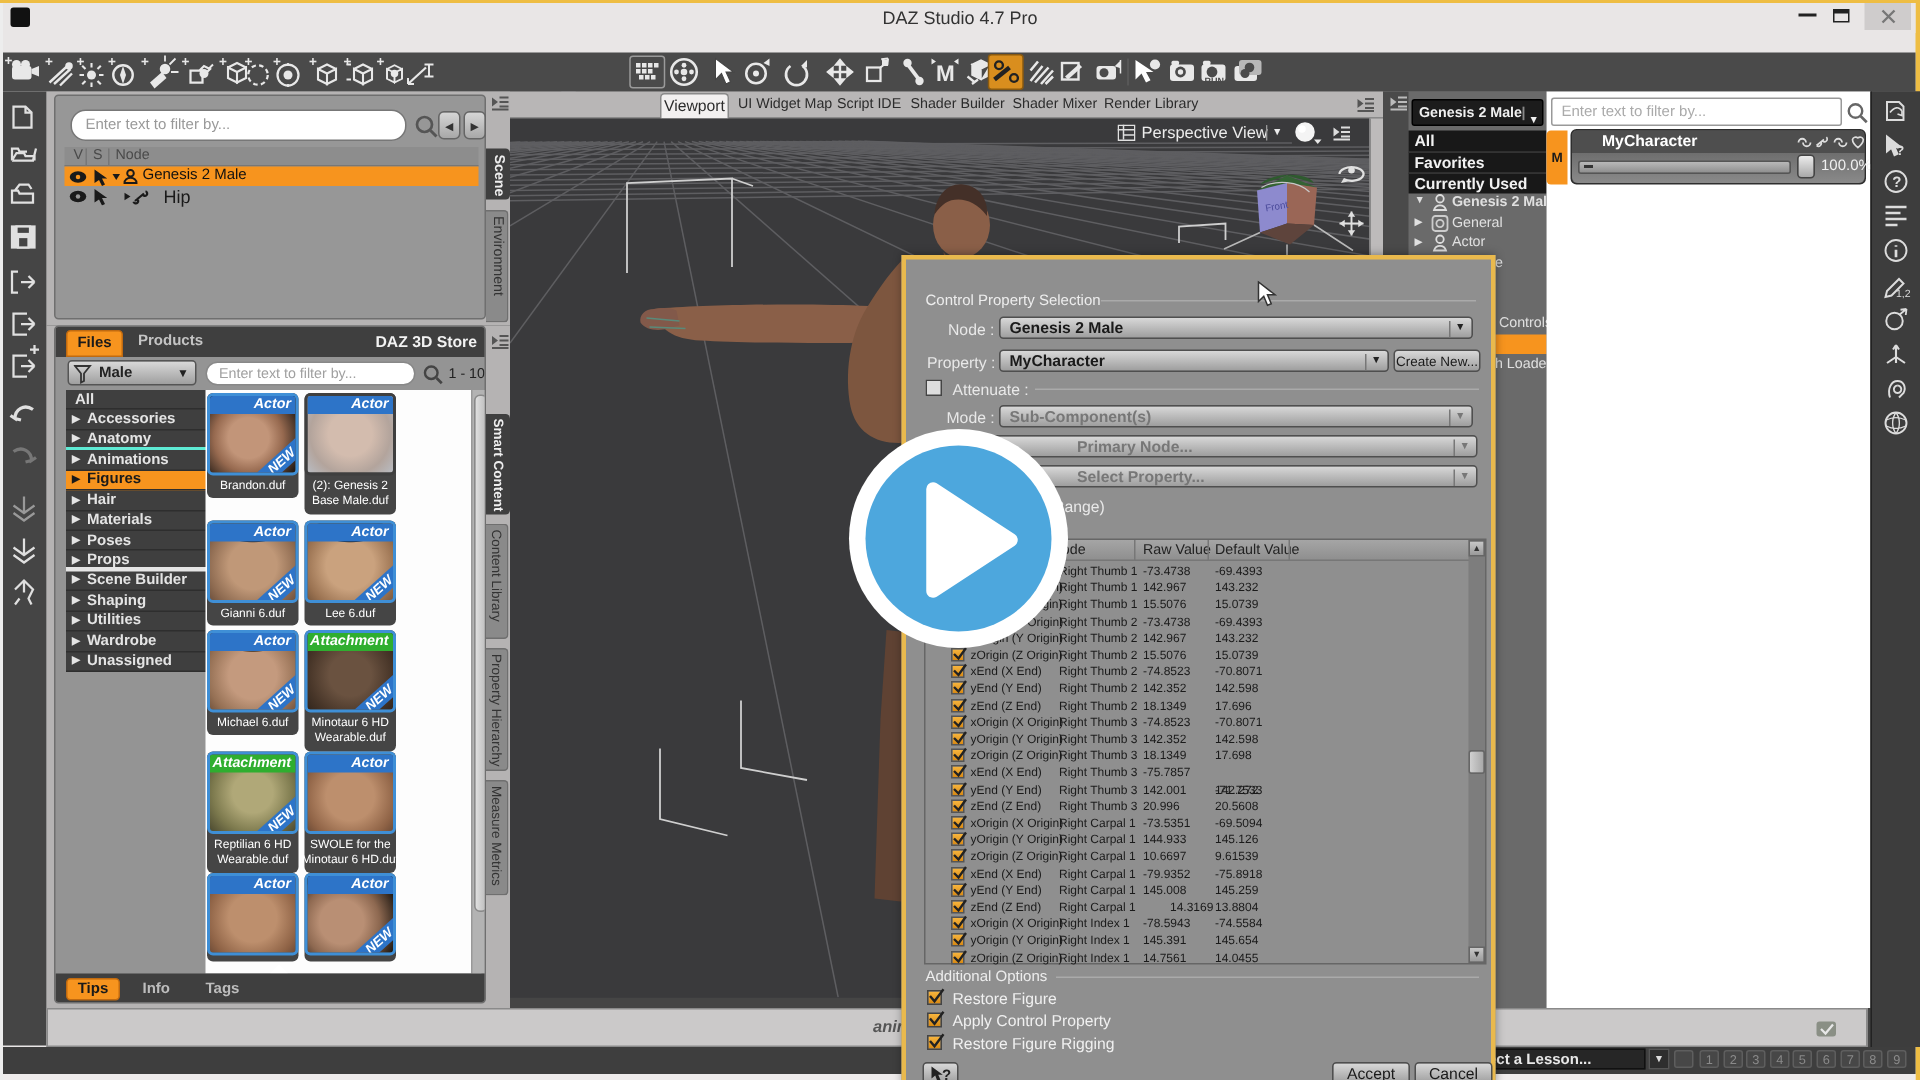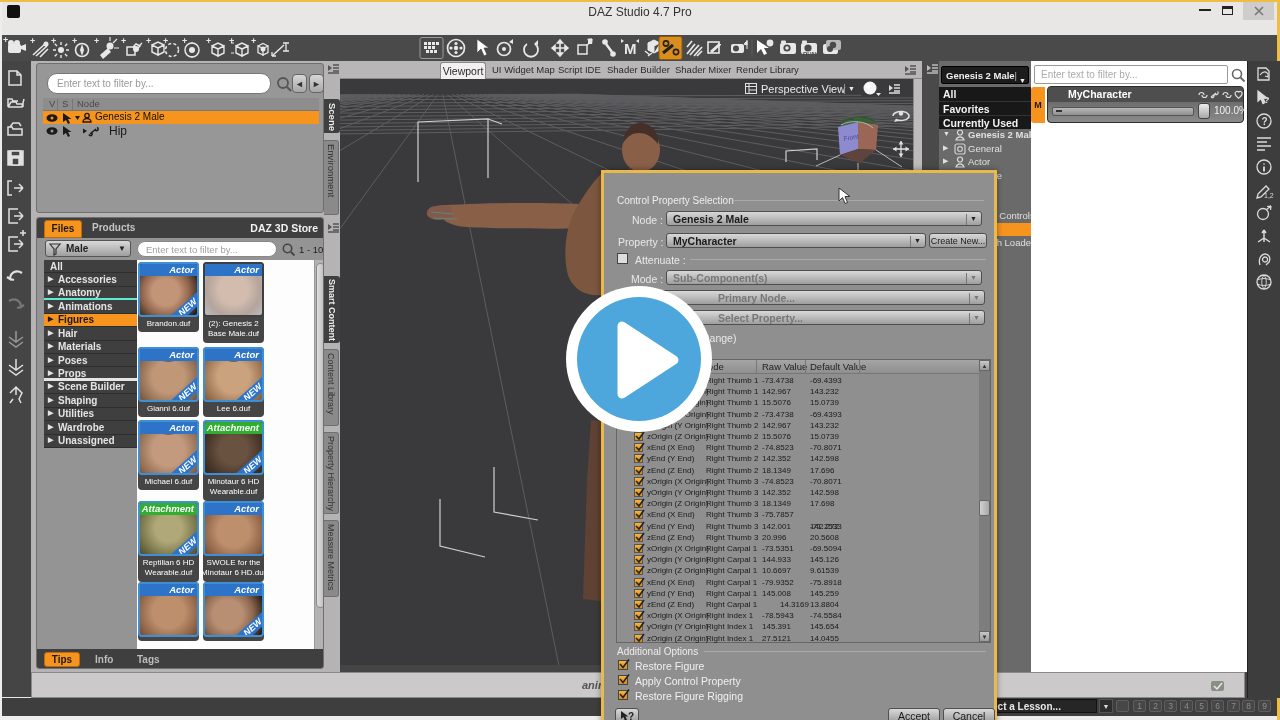--- a/index.html
+++ b/index.html
@@ -1126,21 +1126,21 @@
             <span style="position:absolute;left:145px;top:1px;">145.391</span>
             <span style="position:absolute;left:193px;top:1px;">145.654</span>
           </div>
           <div style="position:absolute;left:0;top:458.6px;width:363px;height:11.2px;">
             <span style="position:absolute;left:17px;top:1px;width:9px;height:9px;background:linear-gradient(#f7b53e,#d98a14);border:1px solid #555;"></span>
             <svg style="position:absolute;left:17px;top:-1px;" width="12" height="12">
               <path d="M2 6 l3 3 5 -7" stroke="#222" stroke-width="1.6" fill="none"></path>
             </svg>
             <span style="position:absolute;left:30px;top:1px;">zOrigin (Z Origin)</span>
             <span style="position:absolute;left:89px;top:1px;">Right Index 1</span>
-            <span style="position:absolute;left:145px;top:1px;">27.5121</span>
+            <span style="position:absolute;left:145px;top:1px;">14.7561</span>
             <span style="position:absolute;left:193px;top:1px;">14.0455</span>
           </div>
         </div>
   <div class="abs" style="left:362px;top:0px;width:11px;height:282px;background:#7d7d7d;">
     <div class="abs" style="left:0;top:0;width:11px;height:11px;background:linear-gradient(#c8c8c8,#9a9a9a);border:1px solid #666;text-align:center;font-size:6px;color:#333;line-height:10px;">▲</div>
     <div class="abs" style="left:0;bottom:0;width:11px;height:11px;background:linear-gradient(#c8c8c8,#9a9a9a);border:1px solid #666;text-align:center;font-size:6px;color:#333;line-height:10px;">▼</div>
     <div class="abs" style="left:0;top:140px;width:11px;height:16px;background:linear-gradient(90deg,#d0d0d0,#a8a8a8);border:1px solid #666;border-radius:2px;"></div>
   </div>
 </div>
 <span style="position:absolute;left:13px;top:473px;font-size:10px;color:#ededed;">Additional Options</span>

